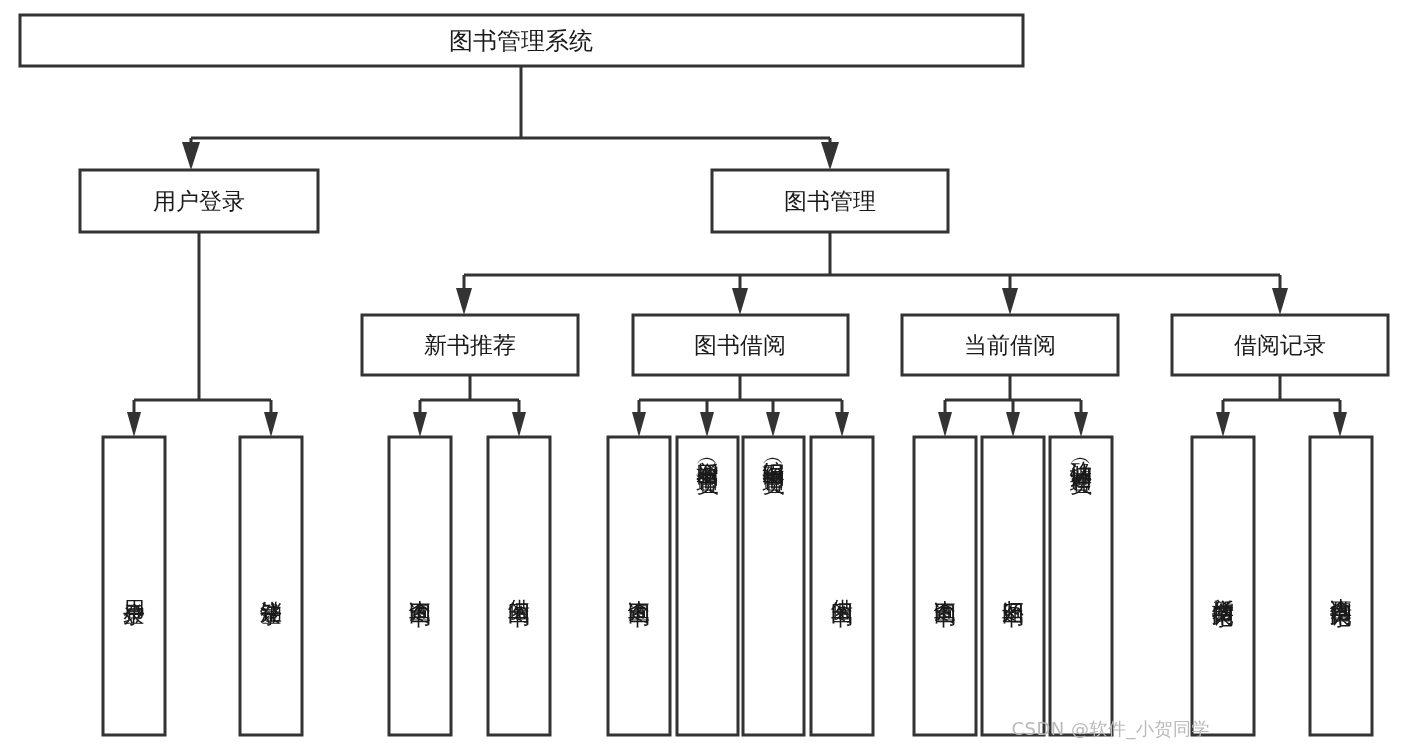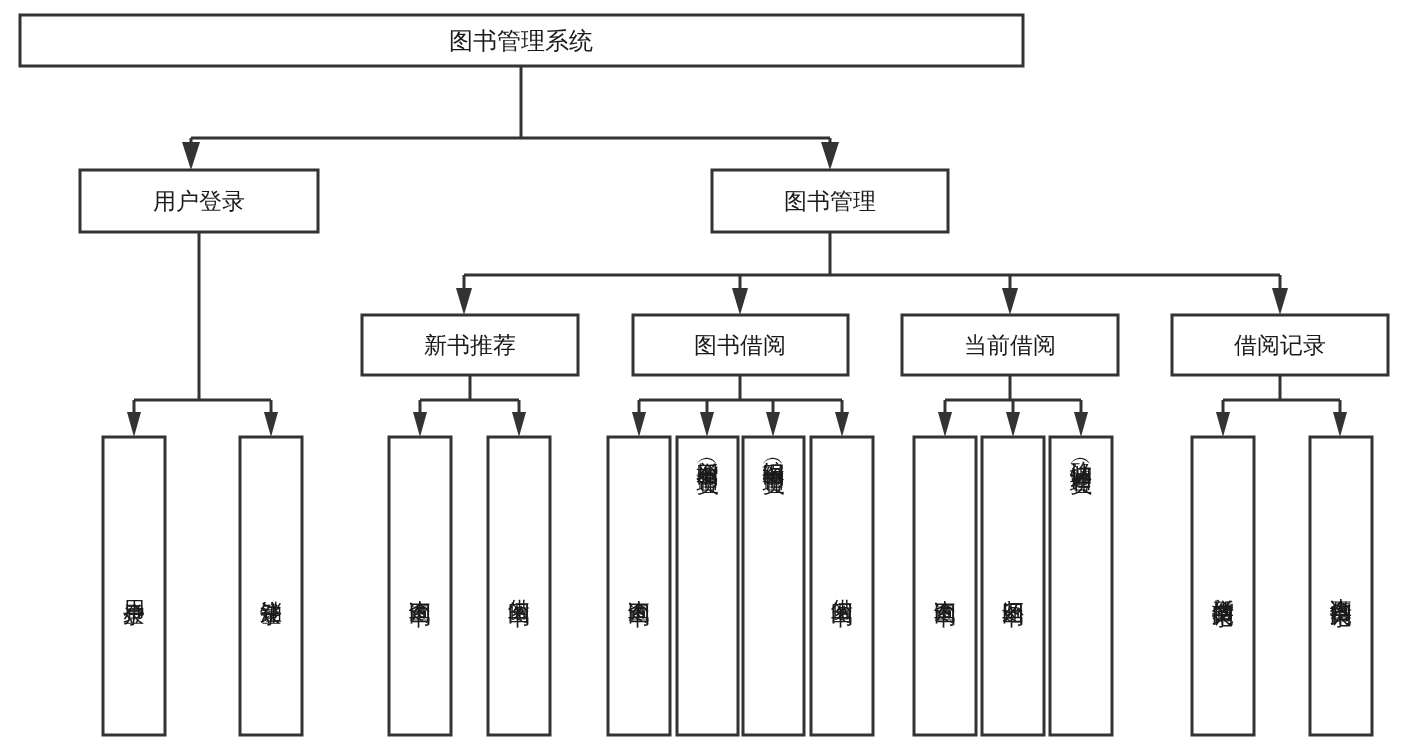--- a/index.html
+++ b/index.html
@@ -267,14 +267,15 @@
     <span class="vlabel" style="margin-top:6px;">确认归还（管理员）</span>
   </div>
 
   <div class="vlabel-wrap" style="left:1192px; top:437px; width:62px; height:298px;">
     <span class="vlabel">新增借阅记录</span>
   </div>
   <div class="vlabel-wrap" style="left:1310px; top:437px; width:62px; height:298px;">
     <span class="vlabel">查询借阅记录</span>
   </div>
 
+  <div class="watermark">CSDN @软件_小贺同学</div>
 
 </div>
 
 </body></html>

